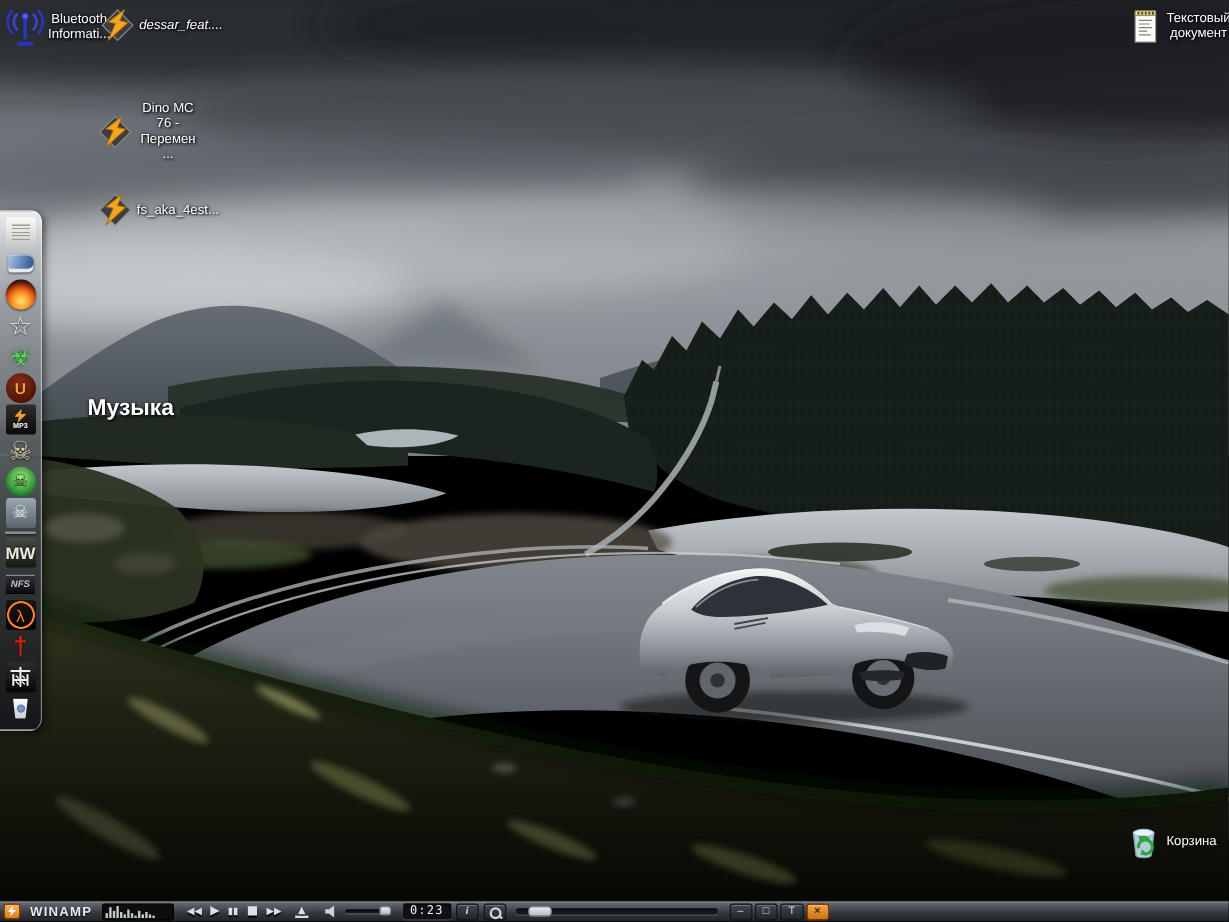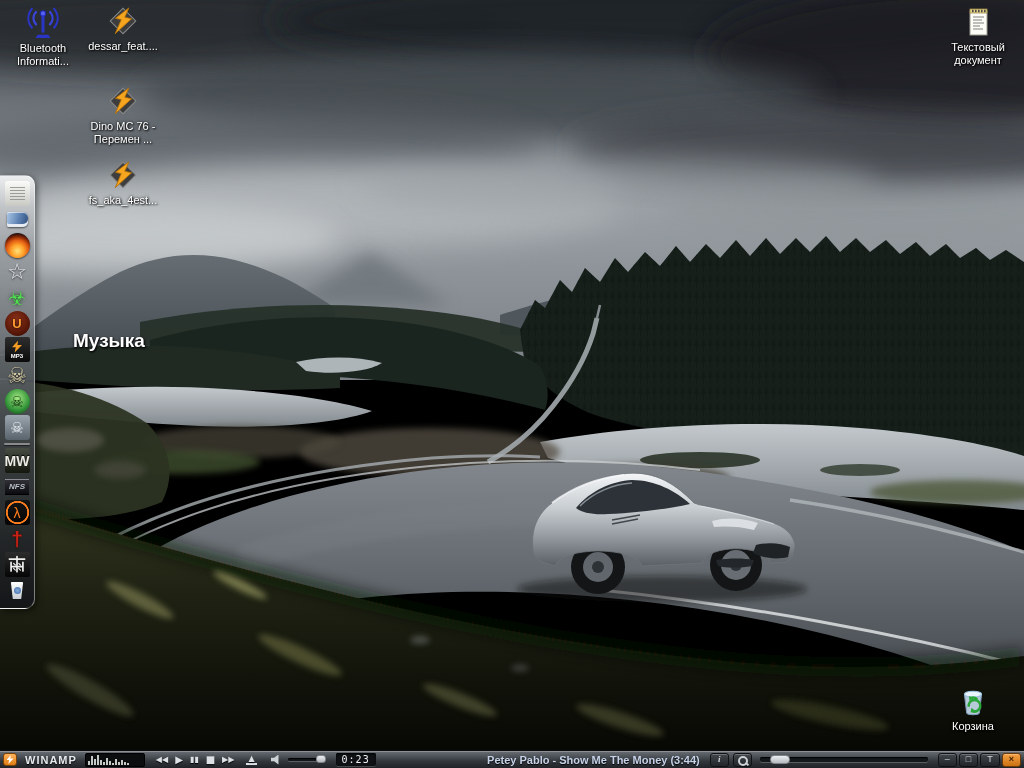--- a/index.html
+++ b/index.html
@@ -1,26 +1,26 @@
 <!DOCTYPE html>
 <html><head>
 <meta charset="utf-8">
 <style>
   html,body{margin:0;padding:0;width:1024px;height:768px;overflow:hidden;background:#000;
     font-family:"Liberation Sans",sans-serif;}
   #screen{position:relative;width:1024px;height:768px;overflow:hidden;}
   #wallpaper{position:absolute;left:0;top:0;width:1024px;height:750px;display:block;}
 
   
-  .dicon{position:absolute;display:flex;flex-direction:column;align-items:center;gap:2px;cursor:default;}
+  .dicon{position:absolute;display:flex;flex-direction:row;align-items:center;gap:2px;cursor:default;}
   .ico{width:34px;height:34px;display:flex;align-items:center;justify-content:center;}
   .dlbl{white-space:pre-line;text-align:center;color:#fff;font-size:11px;line-height:13px;
     text-shadow:1px 1px 2px #000,0 0 3px rgba(0,0,0,.9);}
   .pos-bluetooth{left:4px;top:6px;width:78px;}
-  .pos-dessar{left:82px;top:4px;width:82px;}
+  .pos-dessar{left:82px;top:4px;width:82px;font-style:italic;}
   .pos-dino-mc{left:80px;top:84px;width:86px;}
   .pos-fs-aka{left:80px;top:158px;width:86px;}
   .pos-text-document{left:938px;top:5px;width:80px;}
   .pos-recycle-bin{left:936px;top:684px;width:74px;}
 
   
   #dock{position:absolute;left:0;top:175px;width:34px;height:432px;
     border-radius:0 10px 10px 0;
     background:linear-gradient(180deg,#eceeef 0%,#c2c5c8 7%,#989da1 18%,rgba(108,113,118,.88) 38%,
       rgba(62,66,70,.88) 62%,rgba(34,37,40,.92) 85%,rgba(20,22,25,.95) 100%);
@@ -457,21 +457,20 @@
       <button class="tb-ctl">▮▮</button>
       <button class="tb-ctl" style="font-size:10px">■</button>
       <button class="tb-ctl">▶▶</button>
       <button class="tb-ctl wa-eject">▲</button>
     </div>
     <div class="wa-volicon"></div>
     <div class="slider wa-vol">
       <div class="handle" style="left: 78%;"></div>
     </div>
     <div class="wa-time">0:23</div>
-    <div class="wa-track">Petey Pablo - Show Me The Money (3:44)</div>
     <button class="tb-btn info">i</button>
     <button class="tb-btn search"></button>
     <div class="slider wa-seek">
       <div class="handle" style="left: 6%;"></div>
     </div>
     <div class="win-buttons">
       <button class="tb-btn">–</button>
       <button class="tb-btn">□</button>
       <button class="tb-btn">T</button>
       <button class="tb-btn close">×</button>

